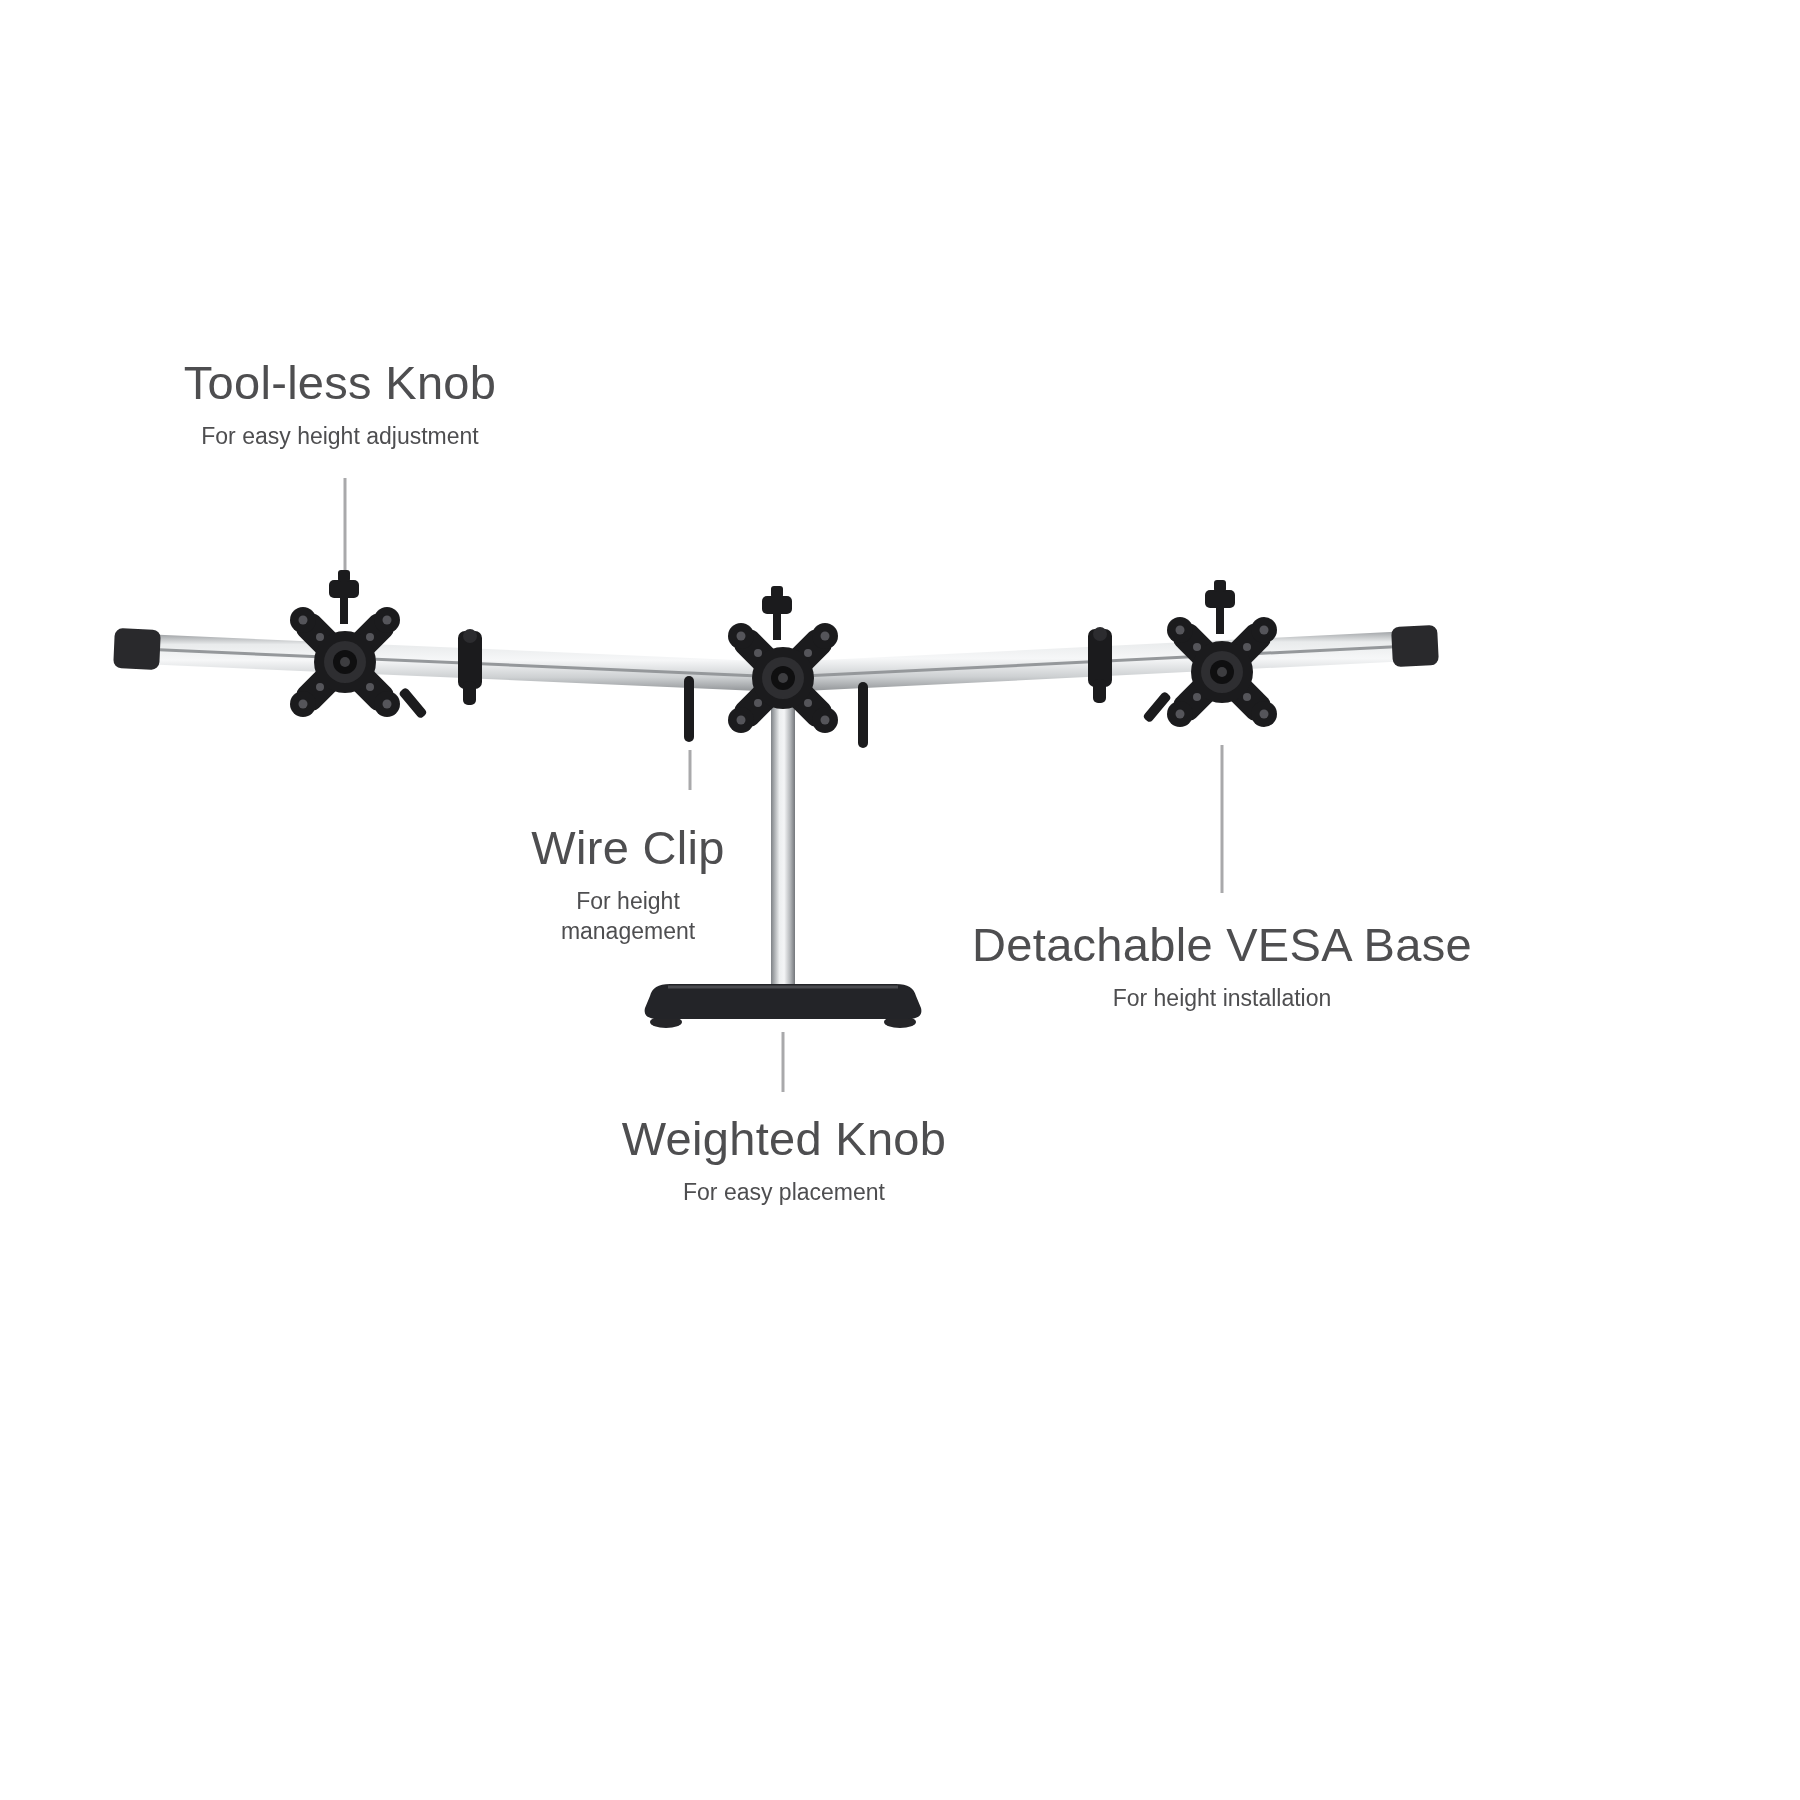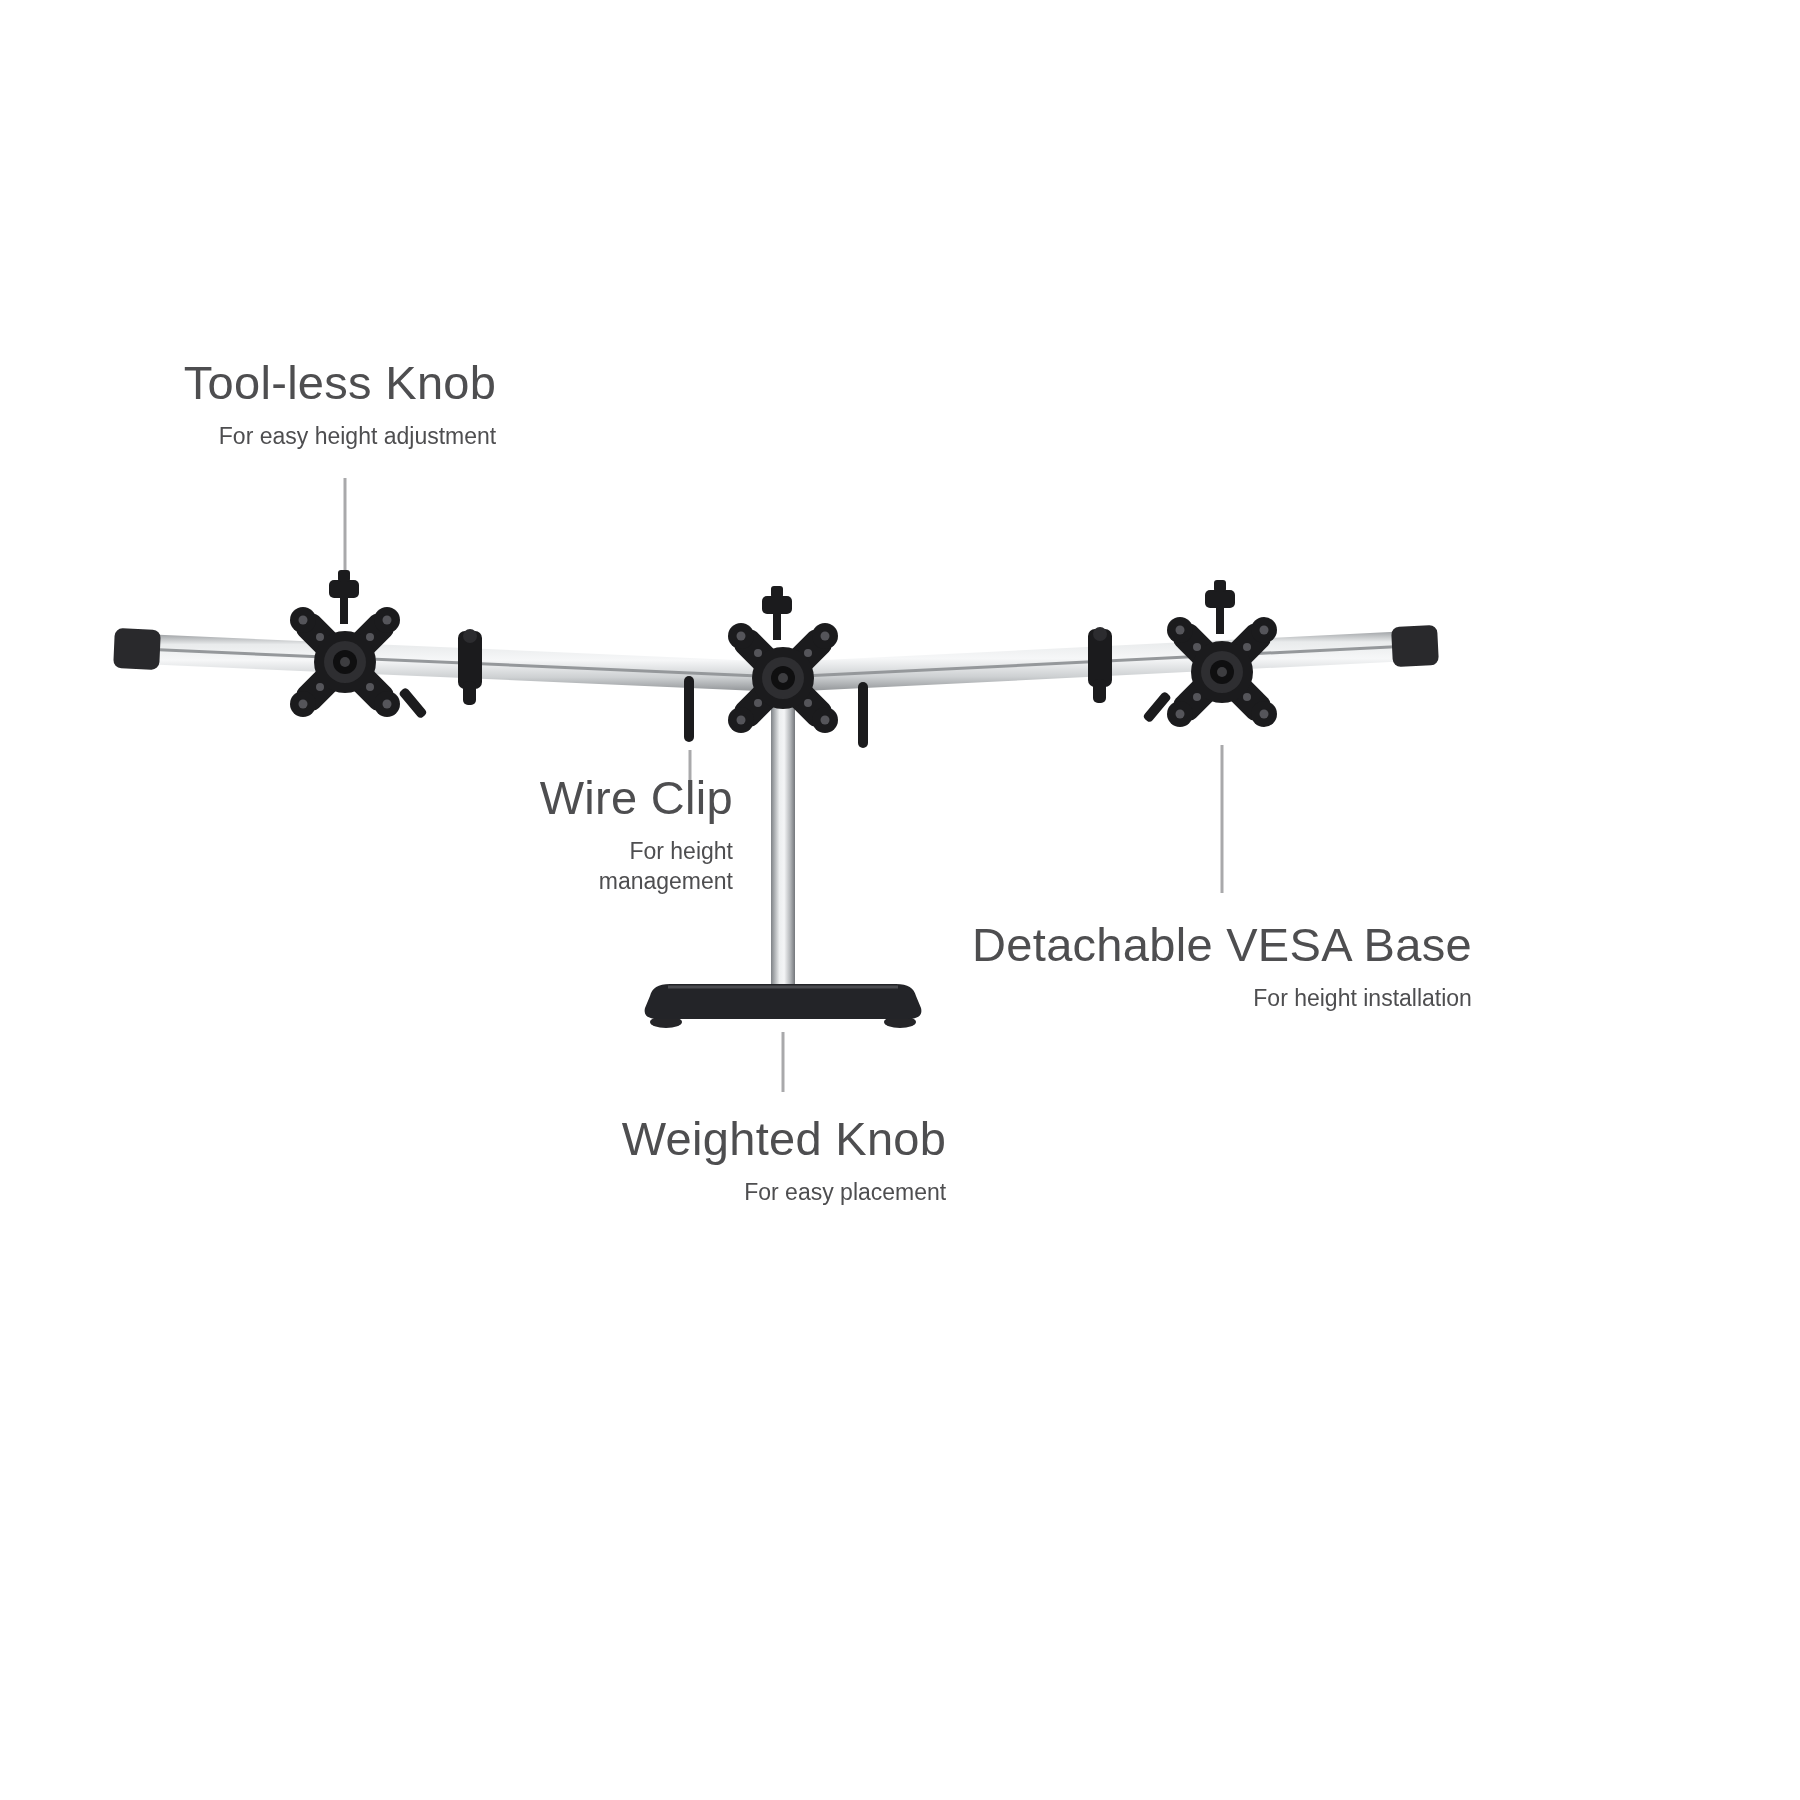--- a/index.html
+++ b/index.html
@@ -7,21 +7,21 @@
     --leader-line:#a9a9ab;
     --part-black:#1b1b1d;
   }
   *{box-sizing:border-box;}
   html,body{margin:0;padding:0;background:#ffffff;}
   body{font-family:"Liberation Sans",sans-serif;}
   .canvas{position:relative;width:1800px;height:1800px;background:#ffffff;overflow:hidden;}
   .stand-svg{position:absolute;left:0;top:0;width:1800px;height:1800px;}
   .leader line{stroke:var(--leader-line,#a9a9ab);stroke-width:3;}
   .blk{fill:var(--part-black,#1b1b1d);}
-  .label{position:absolute;transform:translateX(-50%);text-align:right;color:var(--text,#4e4e50);white-space:nowrap;}
+  .label{position:absolute;transform:translateX(-50%);text-align:center;color:var(--text,#4e4e50);white-space:nowrap;}
   .label .title{font-size:47px;line-height:1.15;font-weight:400;letter-spacing:.3px;}
   .label .subtitle{font-size:23px;line-height:1.3;margin-top:12px;}
   .label .subtitle.wrap{white-space:normal;max-width:210px;margin-left:auto;margin-right:auto;}
 </style>
 </head>
 <body>
 
 <div class="canvas">
 
   <svg class="stand-svg" viewBox="0 0 1800 1800">
@@ -122,21 +122,21 @@
     <use href="#knob" transform="translate(344,588)"></use>
     <use href="#knob" transform="translate(777,604)"></use>
     <use href="#knob" transform="translate(1220,598)"></use>
   </svg>
 
   <div class="label" style="left:340px;top:356px;">
     <div class="title">Tool-less Knob</div>
     <div class="subtitle">For easy height adjustment</div>
   </div>
 
-  <div class="label" style="left:628px;top:771px;">
+  <div class="label" style="left:628px;top:821px;">
     <div class="title">Wire Clip</div>
     <div class="subtitle wrap">For height management</div>
   </div>
 
   <div class="label" style="left:1222px;top:918px;">
     <div class="title">Detachable VESA Base</div>
     <div class="subtitle">For height installation</div>
   </div>
 
   <div class="label" style="left:784px;top:1112px;">

